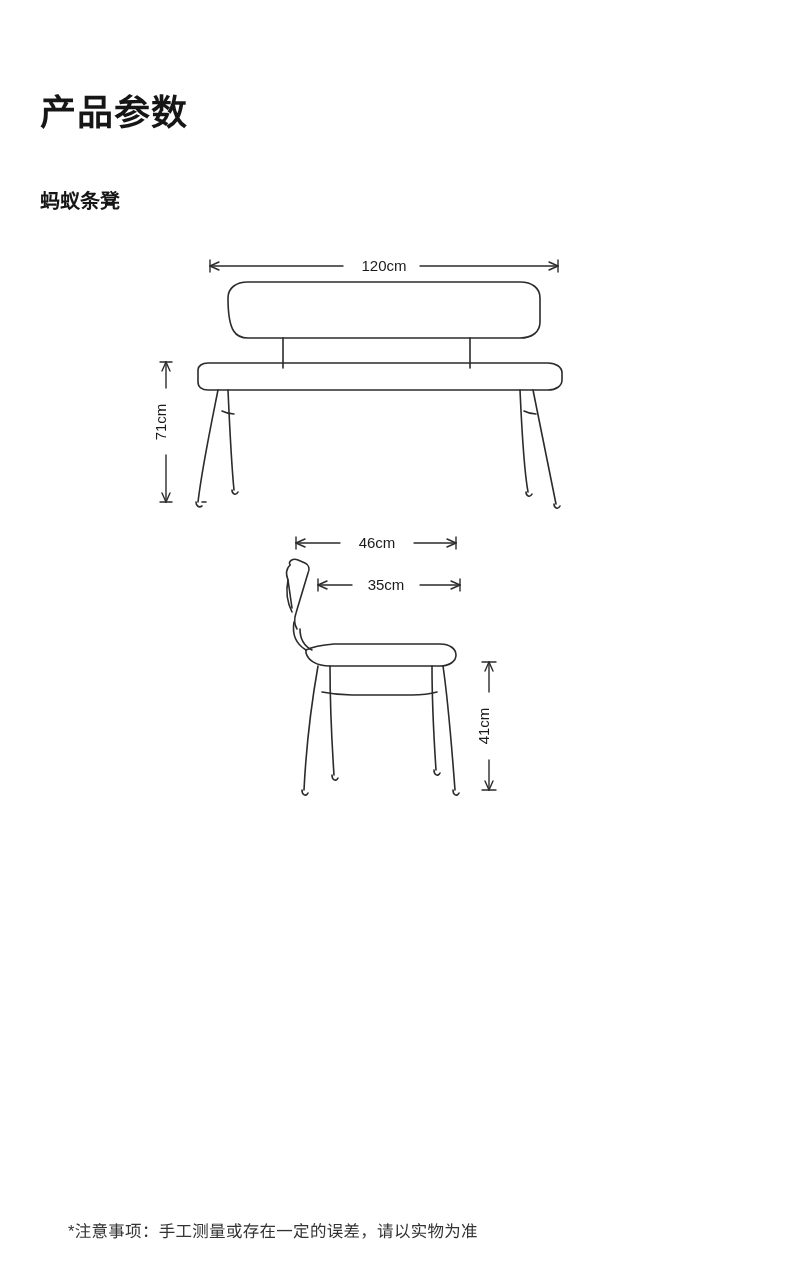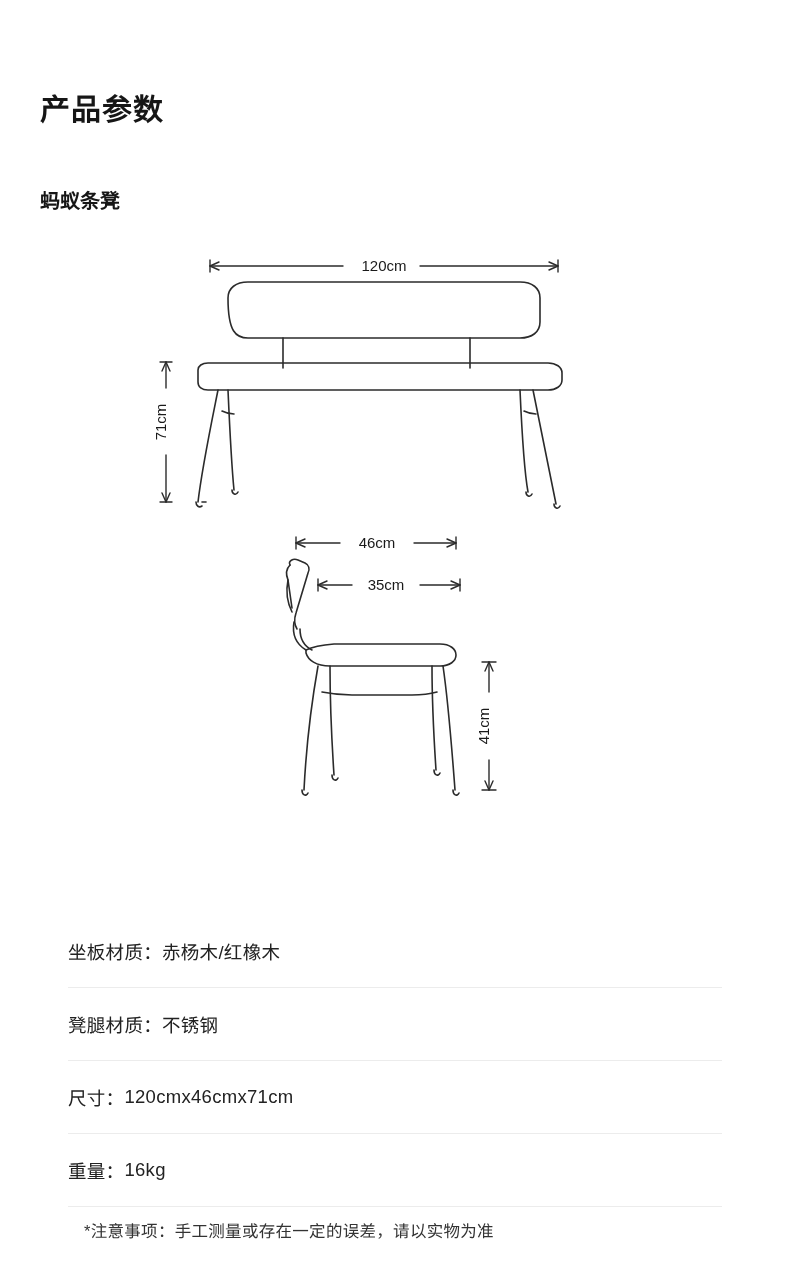--- a/index.html
+++ b/index.html
@@ -20,21 +20,21 @@
     width: 790px;
     height: 1286px;
     box-sizing: border-box;
   }
 
   
   .title {
     position: absolute;
     left: 40px;
     top: 93px;
-    font-size: 30px;
+    font-size: 36px;
     font-weight: bold;
     letter-spacing: 1px;
     color: #161616;
     line-height: 1.1;
   }
   .subtitle {
     position: absolute;
     left: 40px;
     top: 190px;
     font-size: 20px;
@@ -72,21 +72,21 @@
   .spec-row:last-of-type {
     border-bottom: 1px solid #ececec;
   }
   .spec-text {
     font-size: 18.5px;
     color: #222222;
     letter-spacing: 0.3px;
   }
   .footnote {
     position: absolute;
-    left: 84px;
+    left: 68px;
     top: 1218px;
     font-size: 16.5px;
     color: #333333;
     letter-spacing: 0.3px;
   }
 </style>
 </head>
 <body>
 
 <div class="page">
@@ -178,34 +178,16 @@
       </g>
 
       <text x="384" y="41" font-family="Liberation Sans, sans-serif" font-size="15" fill="#1a1a1a" text-anchor="middle">120cm</text>
       <text x="166" y="192" font-family="Liberation Sans, sans-serif" font-size="15" fill="#1a1a1a" text-anchor="middle" transform="rotate(-90 166 192)">71cm</text>
       <text x="377" y="318" font-family="Liberation Sans, sans-serif" font-size="15" fill="#1a1a1a" text-anchor="middle">46cm</text>
       <text x="386" y="360" font-family="Liberation Sans, sans-serif" font-size="15" fill="#1a1a1a" text-anchor="middle">35cm</text>
       <text x="489" y="496" font-family="Liberation Sans, sans-serif" font-size="15" fill="#1a1a1a" text-anchor="middle" transform="rotate(-90 489 496)">41cm</text>
     </svg>
   </div>
 
-  <div class="specs">
-    <div class="spec-row">
-      <span class="spec-text">坐板材质：</span>
-      <span class="spec-text">赤杨木/红橡木</span>
-    </div>
-    <div class="spec-row">
-      <span class="spec-text">凳腿材质：</span>
-      <span class="spec-text">不锈钢</span>
-    </div>
-    <div class="spec-row">
-      <span class="spec-text">尺寸：</span>
-      <span class="spec-text">120cmx46cmx71cm</span>
-    </div>
-    <div class="spec-row">
-      <span class="spec-text">重量：</span>
-      <span class="spec-text">16kg</span>
-    </div>
-  </div>
 
   <div class="footnote">*注意事项：手工测量或存在一定的误差，请以实物为准</div>
 
 </div>
 
 </body></html>

